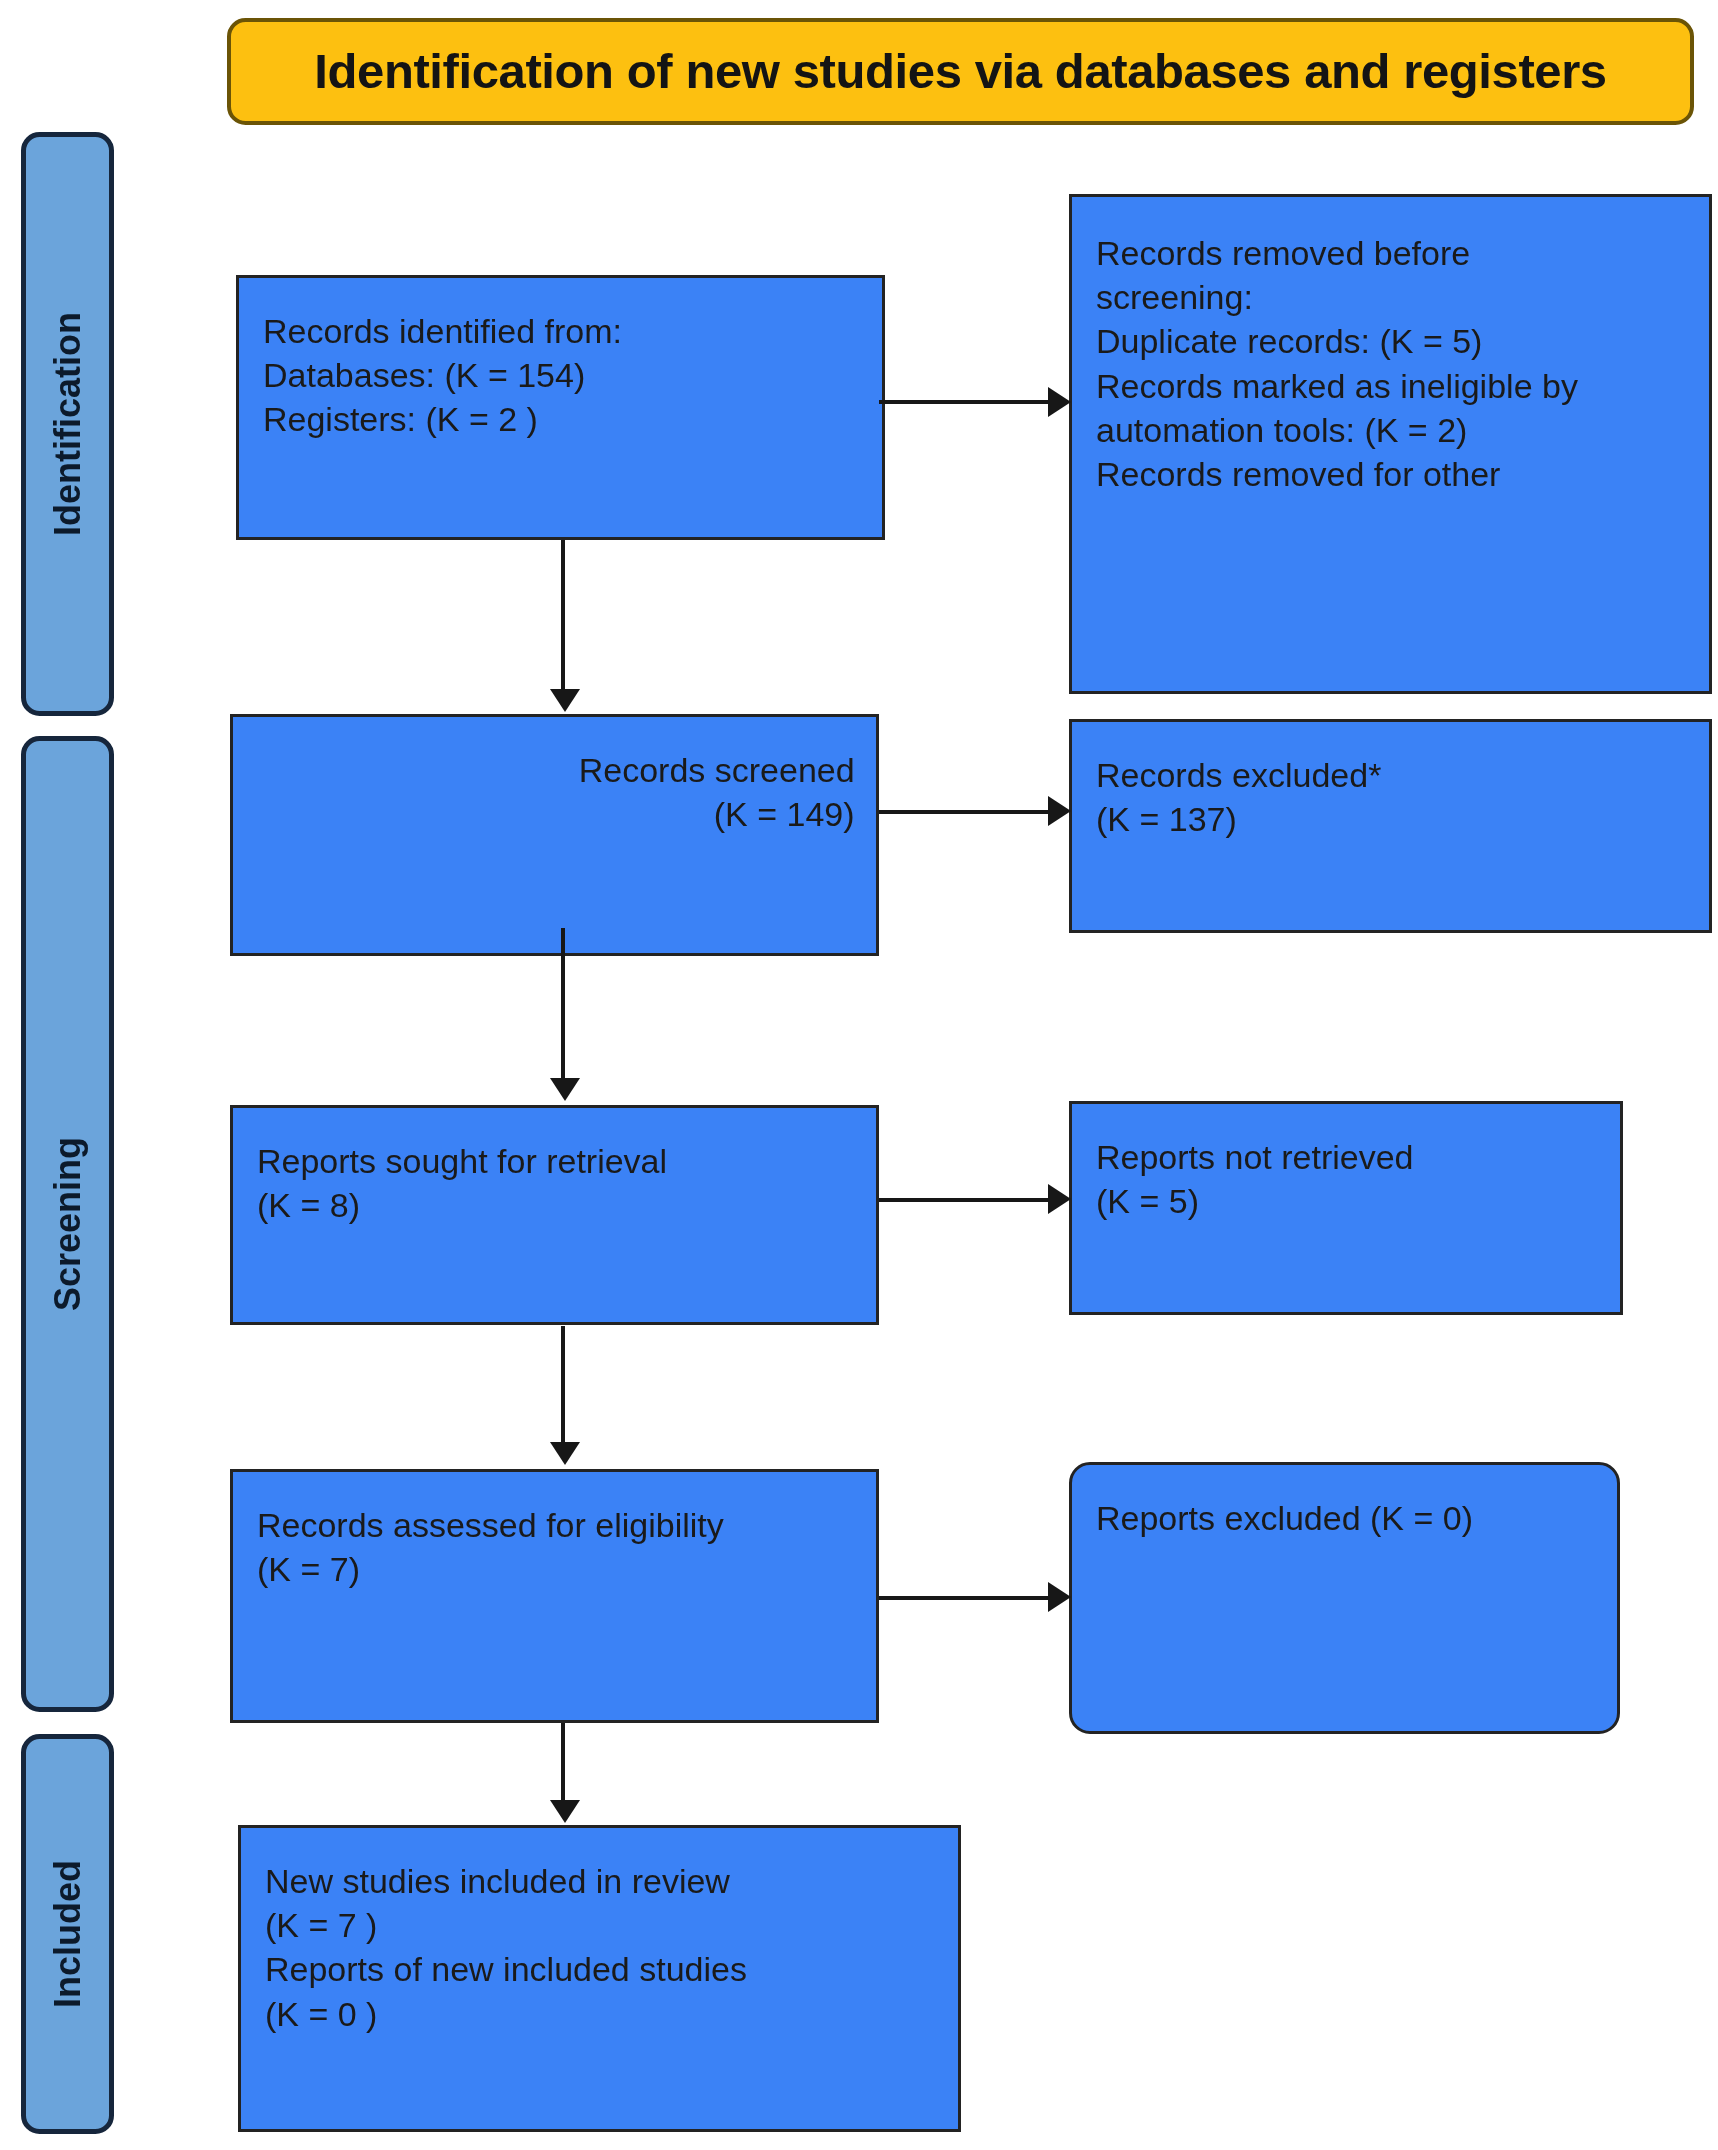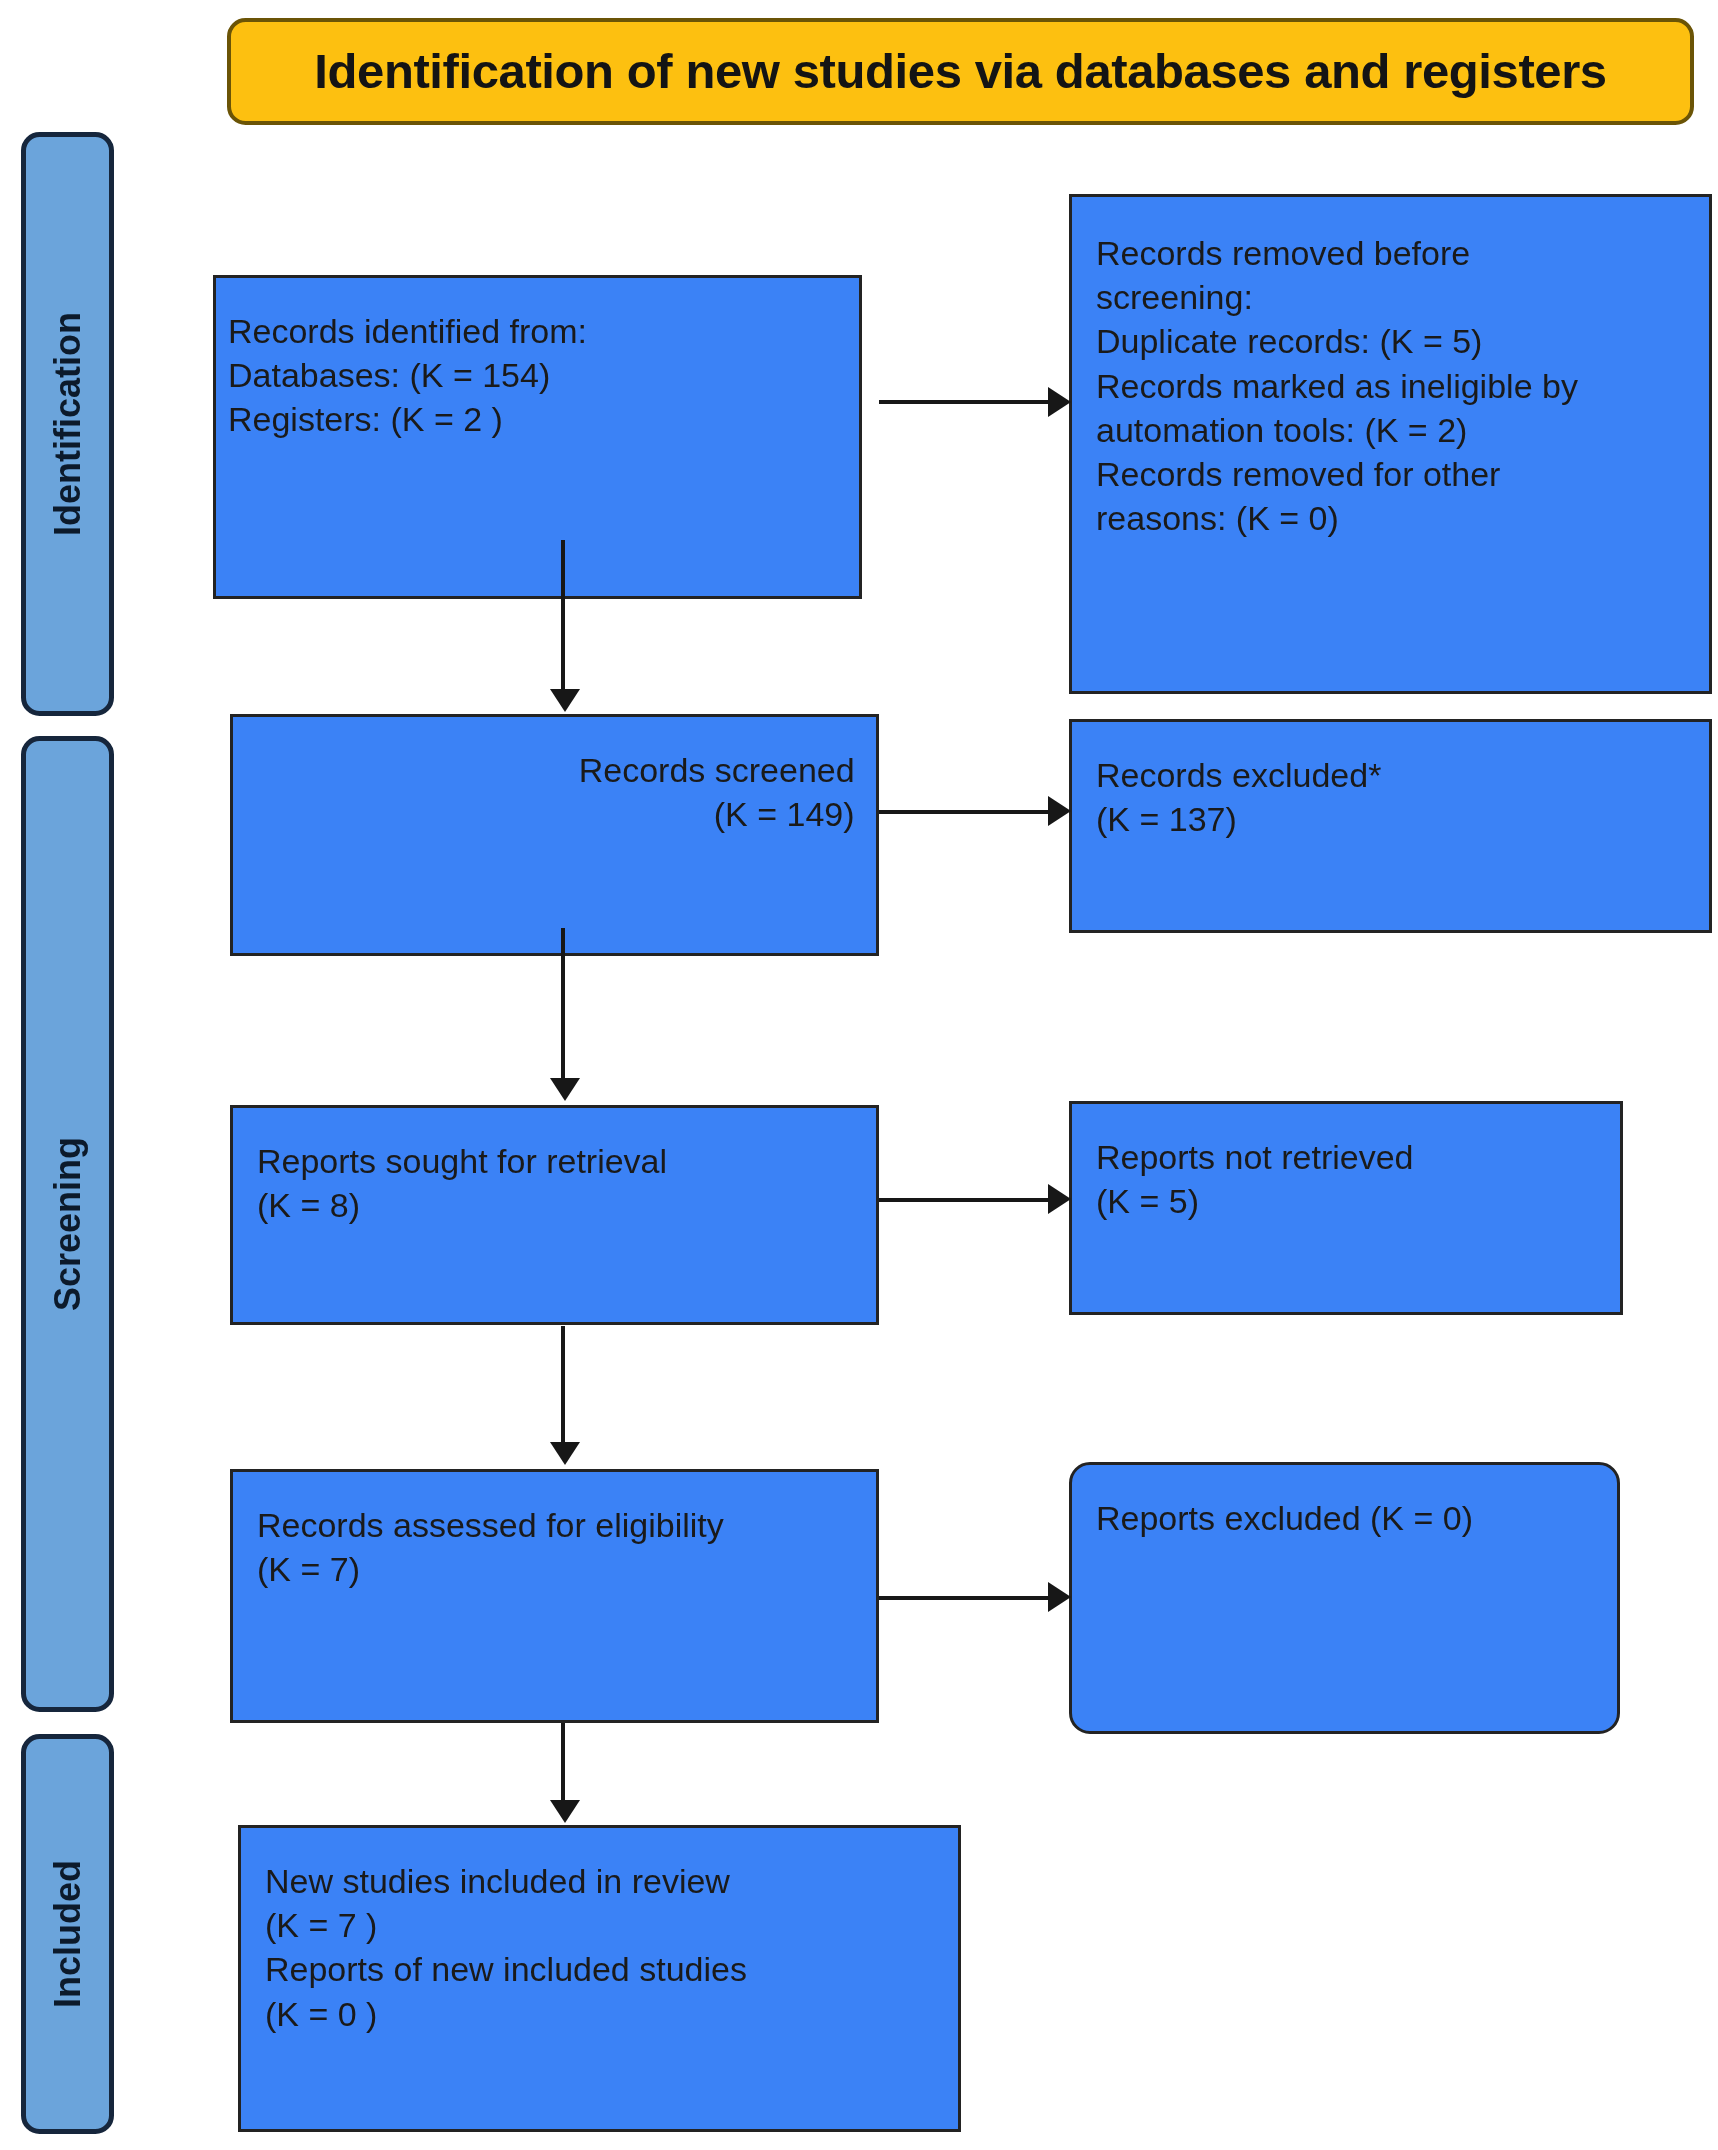--- a/index.html
+++ b/index.html
@@ -43,21 +43,21 @@
     position:absolute;background:#3b82f6;
     border:3.6px solid #232323;box-sizing:border-box;
     padding:31px 21.4px 14.3px 24px;
   }
   .fbox .ln{
     font-size:34px;color:#1a1a1a;line-height:1.30;
     white-space:nowrap;
   }
 
   
-  #box-identified   {left:213px;top:275px; width:649px; height:324px;padding-left:12px;}
+  #box-identified   {left:236px;top:275px; width:649px; height:265px;}
   #box-screened     {left:230px;top:714px; width:649px; height:242px;text-align:right;}
   #box-sought       {left:230px;top:1105px;width:649px; height:220px;}
   #box-assessed     {left:230px;top:1469px;width:649px; height:254px;}
   #box-included     {left:230px;top:1825px;width:723px; height:307px;margin-left:8px;}
 
   
   #box-removed      {left:1069px;top:194px; width:643px;height:500px;padding-top:34px;}
   #box-excluded-rec {left:1069px;top:719px;width:643px;height:214px;}
   #box-notretrieved {left:1069px;top:1101px;width:554px;height:214px;}
   #box-excluded-rep {left:1069px;top:1462px;width:551px;height:272px;border-radius:21px;}
@@ -103,21 +103,20 @@
     <div class="ln">Registers: (K = 2 )</div>
   </div>
 
   <div class="fbox" id="box-removed">
     <div class="ln">Records removed before</div>
     <div class="ln">screening:</div>
     <div class="ln">Duplicate records: (K = 5)</div>
     <div class="ln">Records marked as ineligible by</div>
     <div class="ln">automation tools: (K =  2)</div>
     <div class="ln">Records removed for other</div>
-    <div class="ln">reasons: (K = 0)</div>
   </div>
 
   <div class="hline" style="left:879px;top:400px;width:172px;"></div>
   <div class="arrow-r" style="left:1048px;top:387px;"></div>
 
   <div class="vline" style="left:561px;top:540px;height:150px;"></div>
   <div class="arrow-d" style="left:550px;top:689px;"></div>
 
   <div class="fbox" id="box-screened">
     <div class="ln">Records screened</div>

